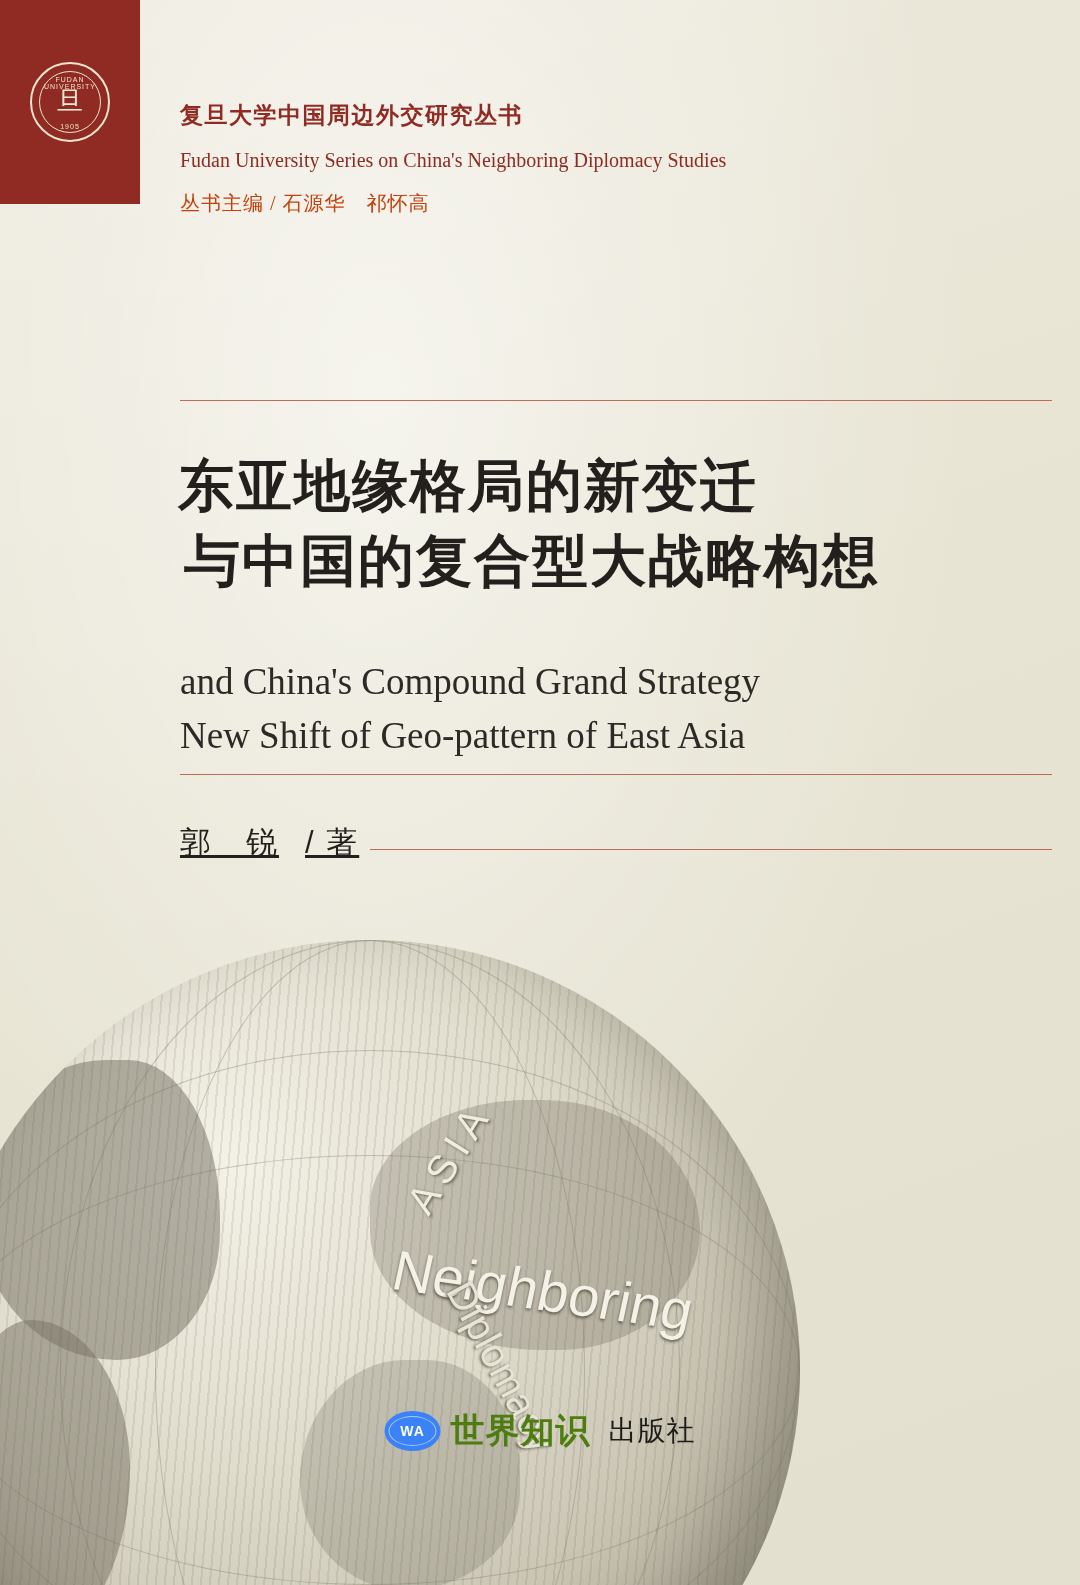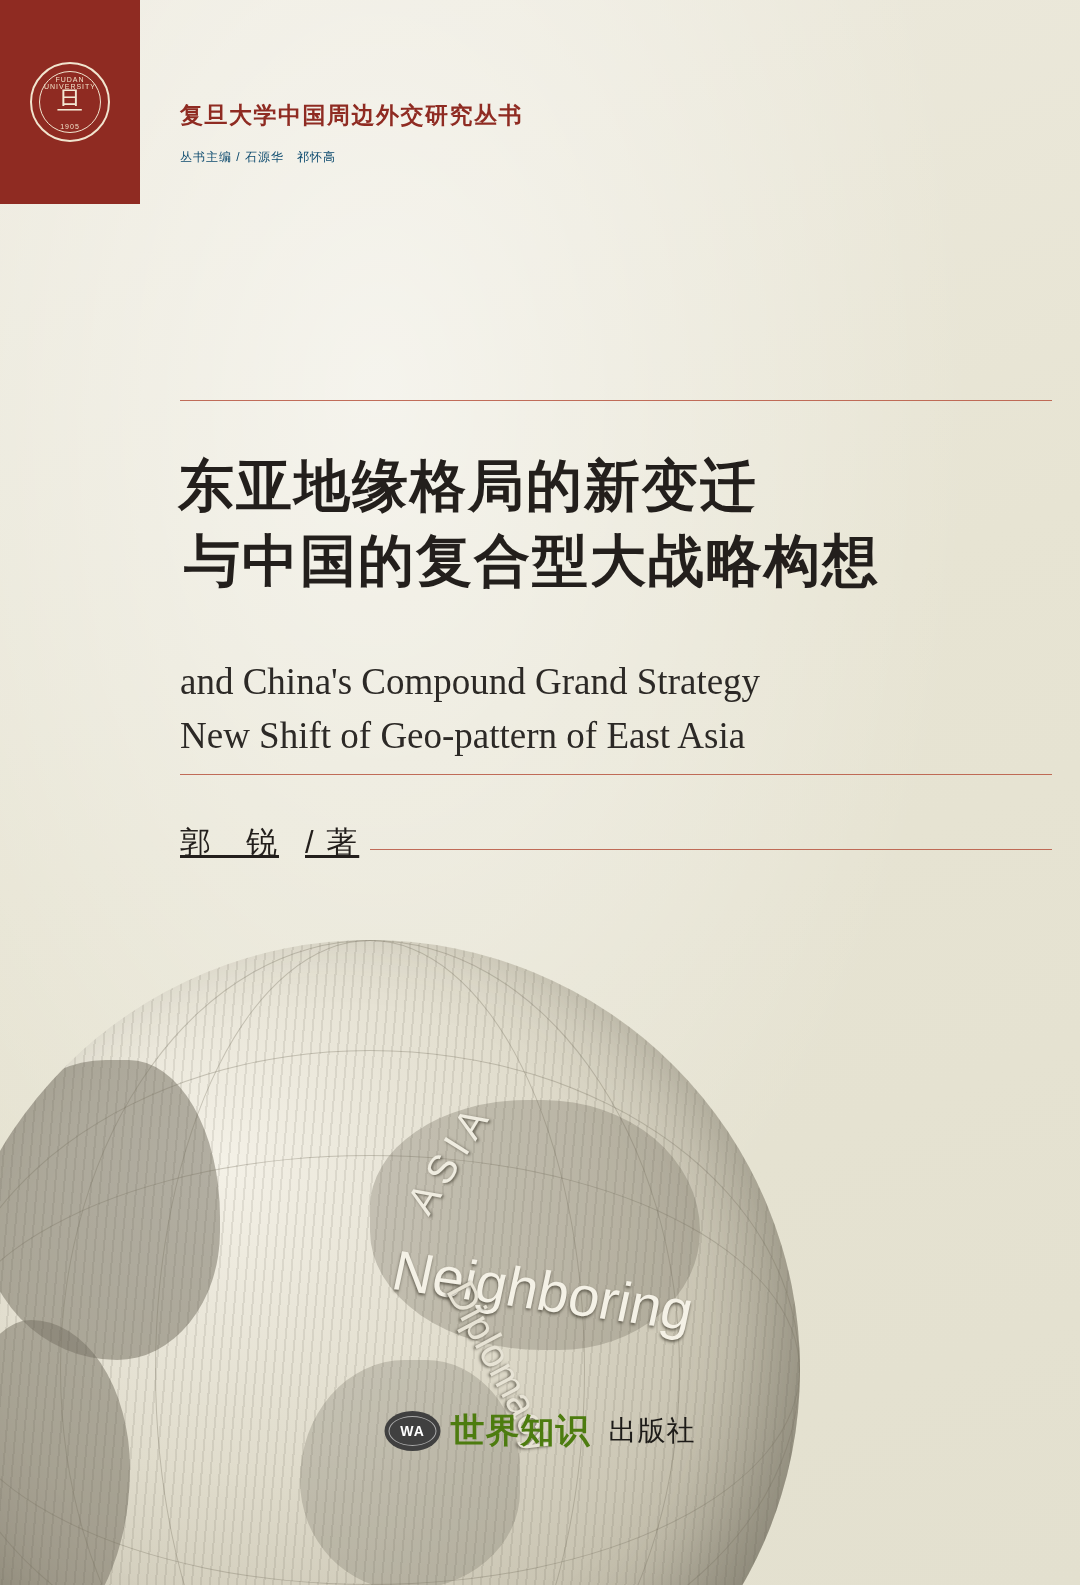--- a/index.html
+++ b/index.html
@@ -102,23 +102,23 @@
     font-family: "Liberation Sans", sans-serif;
     margin-bottom: 18px;
   }
   .series-en {
     color: #8f2b22;
     font-size: 20px;
     font-family: "Liberation Serif", serif;
     margin-bottom: 18px;
   }
   .series-editors {
-    color: #0c4a6e;
-    font-size: 12px;
-    font-family: Liberation Sans, sans-serif;
+    color: #c2410c;
+    font-size: 20px;
+    font-family: Liberation Serif, serif;
     letter-spacing: 1px;
   }
 
   
   .rule {
     position: absolute;
     height: 1px;
     background: #b7553f;
     opacity: 0.85;
   }
@@ -265,21 +265,21 @@
     transform: translateX(-50%);
     top: 1408px;
     display: flex;
     align-items: center;
     gap: 10px;
   }
   .pub-mark {
     width: 56px;
     height: 40px;
     border-radius: 50%;
-    background: #404040;
+    background: #3b82f6;
     position: relative;
     display: flex;
     align-items: center;
     justify-content: center;
     color: #ffffff;
     font-size: 14px;
     font-weight: bold;
     font-family: "Liberation Sans", sans-serif;
     letter-spacing: 1px;
   }
@@ -316,20 +316,21 @@
       <div class="seal-inner">
         <span class="seal-ring-text">FUDAN UNIVERSITY</span>
         <span class="seal-glyph">旦</span>
         <span class="seal-year">1905</span>
       </div>
     </div>
   </div>
 
   <div class="series-text">
     <div class="series-cn">复旦大学中国周边外交研究丛书</div>
+    <div class="series-en">Fudan University Series on China's Neighboring Diplomacy Studies</div>
     <div class="series-editors">丛书主编 / 石源华　祁怀高</div>
   </div>
 
   <div class="rule rule-top"></div>
 
   <div class="title-cn">
     <div class="line1">东亚地缘格局的新变迁</div>
     <div class="line2">与中国的复合型大战略构想</div>
   </div>
 

